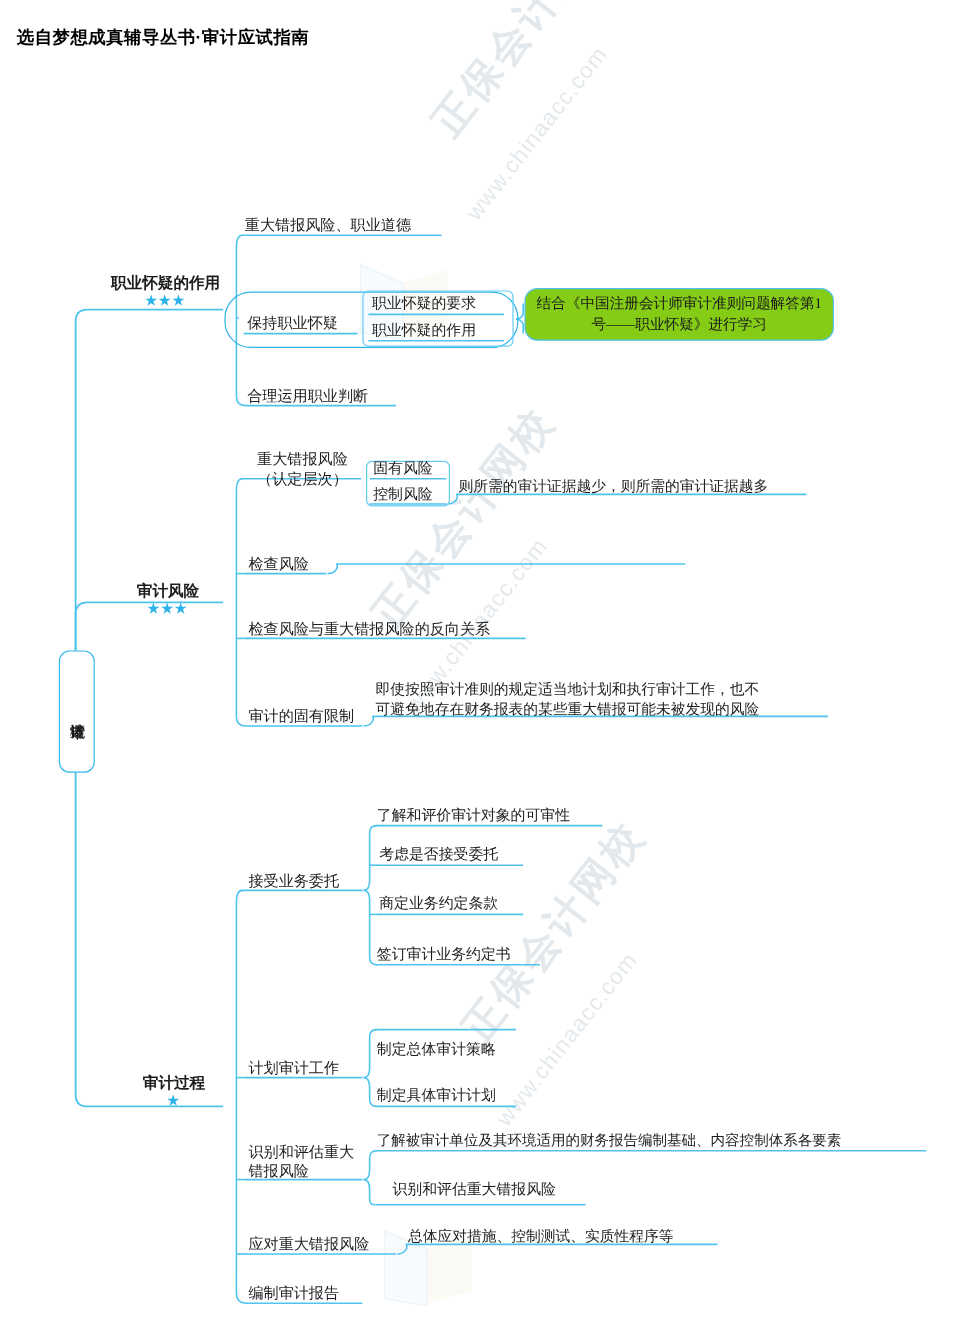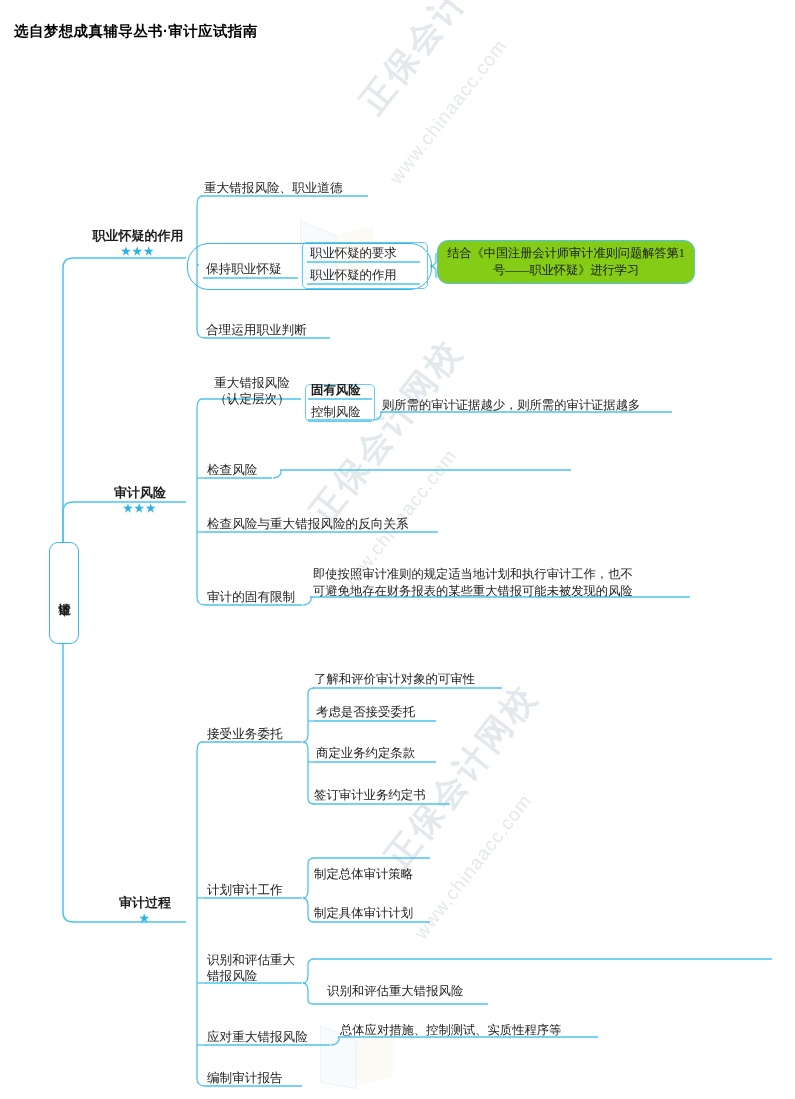--- a/index.html
+++ b/index.html
@@ -327,21 +327,21 @@
 
   <div class="node lv2" style="left:206px; top:322px;">合理运用职业判断</div>
 
   <div id="note-box">结合《中国注册会计师审计准则问题解答第1号——职业怀疑》进行学习</div>
 
   <div class="node lv2 center" style="left:198px; top:375px; width:108px;">
     <div>重大错报风险</div>
     <div>（认定层次）</div>
   </div>
 
-  <div class="node leaf" style="left:311px; top:383px;font-weight:bold;">固有风险</div>
+  <div class="node leaf" style="left:311px; top:383px;">固有风险</div>
 
   <div class="node leaf" style="left:311px; top:405px;">控制风险</div>
 
   <div class="node note" style="left:382px; top:398px;">则所需的审计证据越少，则所需的审计证据越多</div>
 
   <div class="node lv2" style="left:207px; top:462px;">检查风险</div>
 
 
   <div class="node lv2" style="left:207px; top:516px;">检查风险与重大错报风险的反向关系</div>
 
@@ -361,20 +361,21 @@
 
   <div class="node lv2" style="left:207px; top:882px;">计划审计工作</div>
   <div class="node leaf" style="left:314px; top:842px;margin-top:25px;">制定总体审计策略</div>
   <div class="node leaf" style="left:314px; top:906px;">制定具体审计计划</div>
 
   <div class="node lv2" style="left:207px; top:952px;">
     <div>识别和评估重大</div>
     <div>错报风险</div>
   </div>
 
+  <div class="node leaf" style="left:314px; top:943px; font-size:12.1px;">了解被审计单位及其环境适用的财务报告编制基础、内容控制体系各要素</div>
   <div class="node leaf" style="left:314px; top:984px;margin-left:13px;">识别和评估重大错报风险</div>
 
   <div class="node lv2" style="left:207px; top:1029px;">应对重大错报风险</div>
   <div class="node note" style="left:340px; top:1023px;">总体应对措施、控制测试、实质性程序等</div>
 
   <div class="node lv2" style="left:207px; top:1070px;">编制审计报告</div>
 
 </div>
 
 </body></html>

